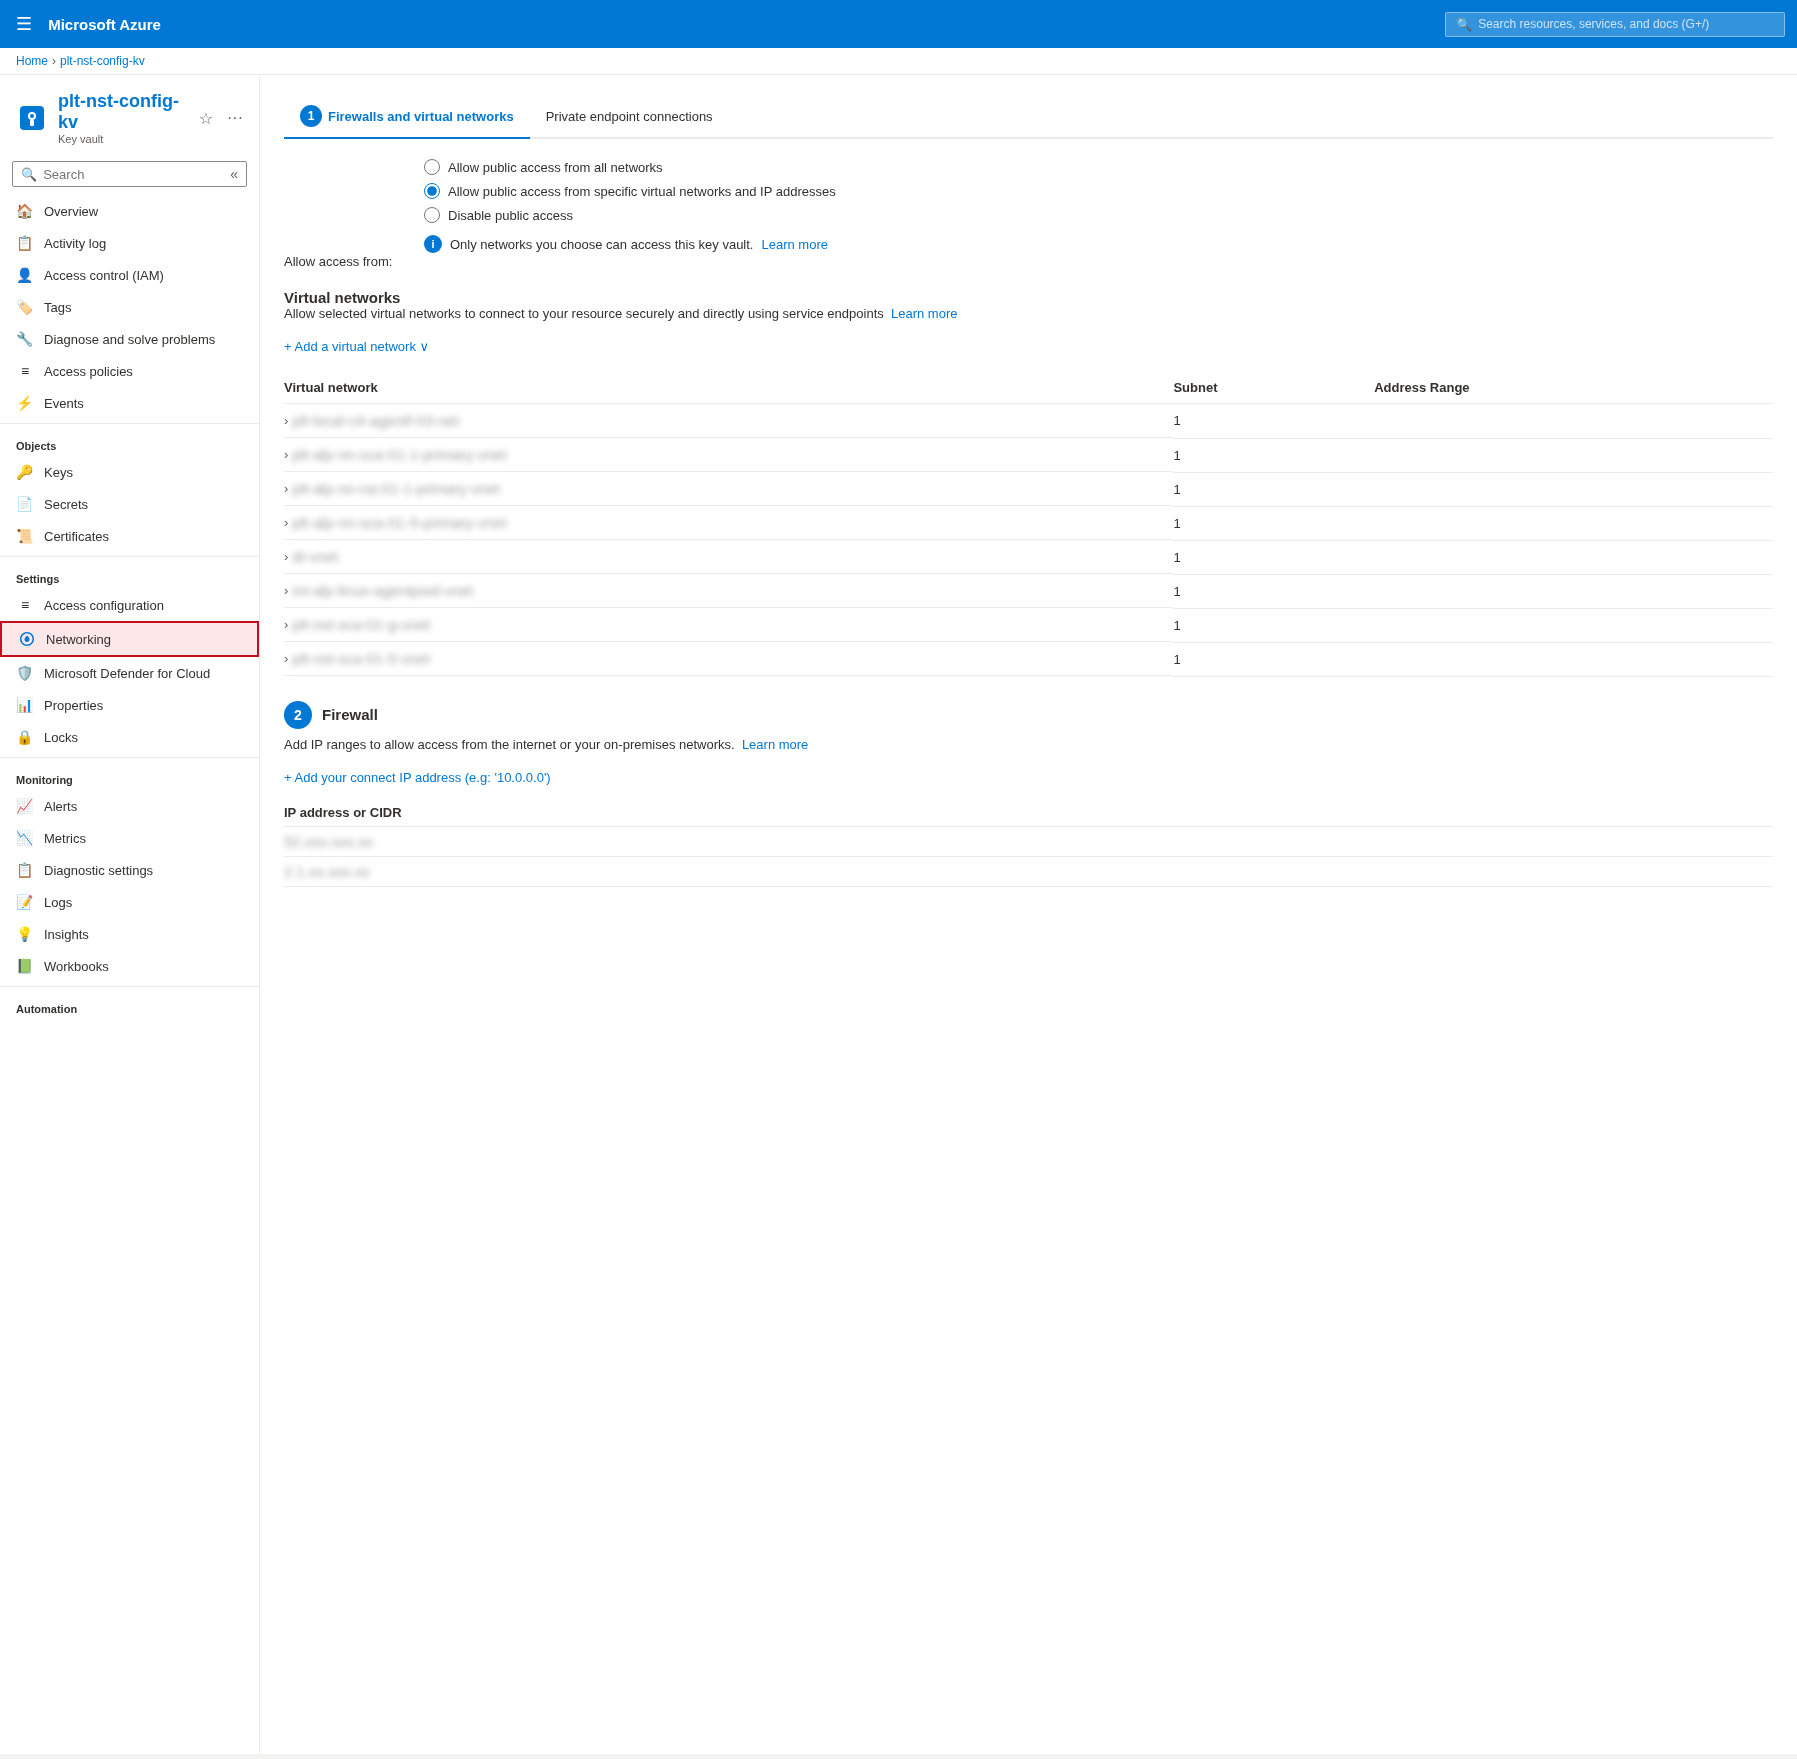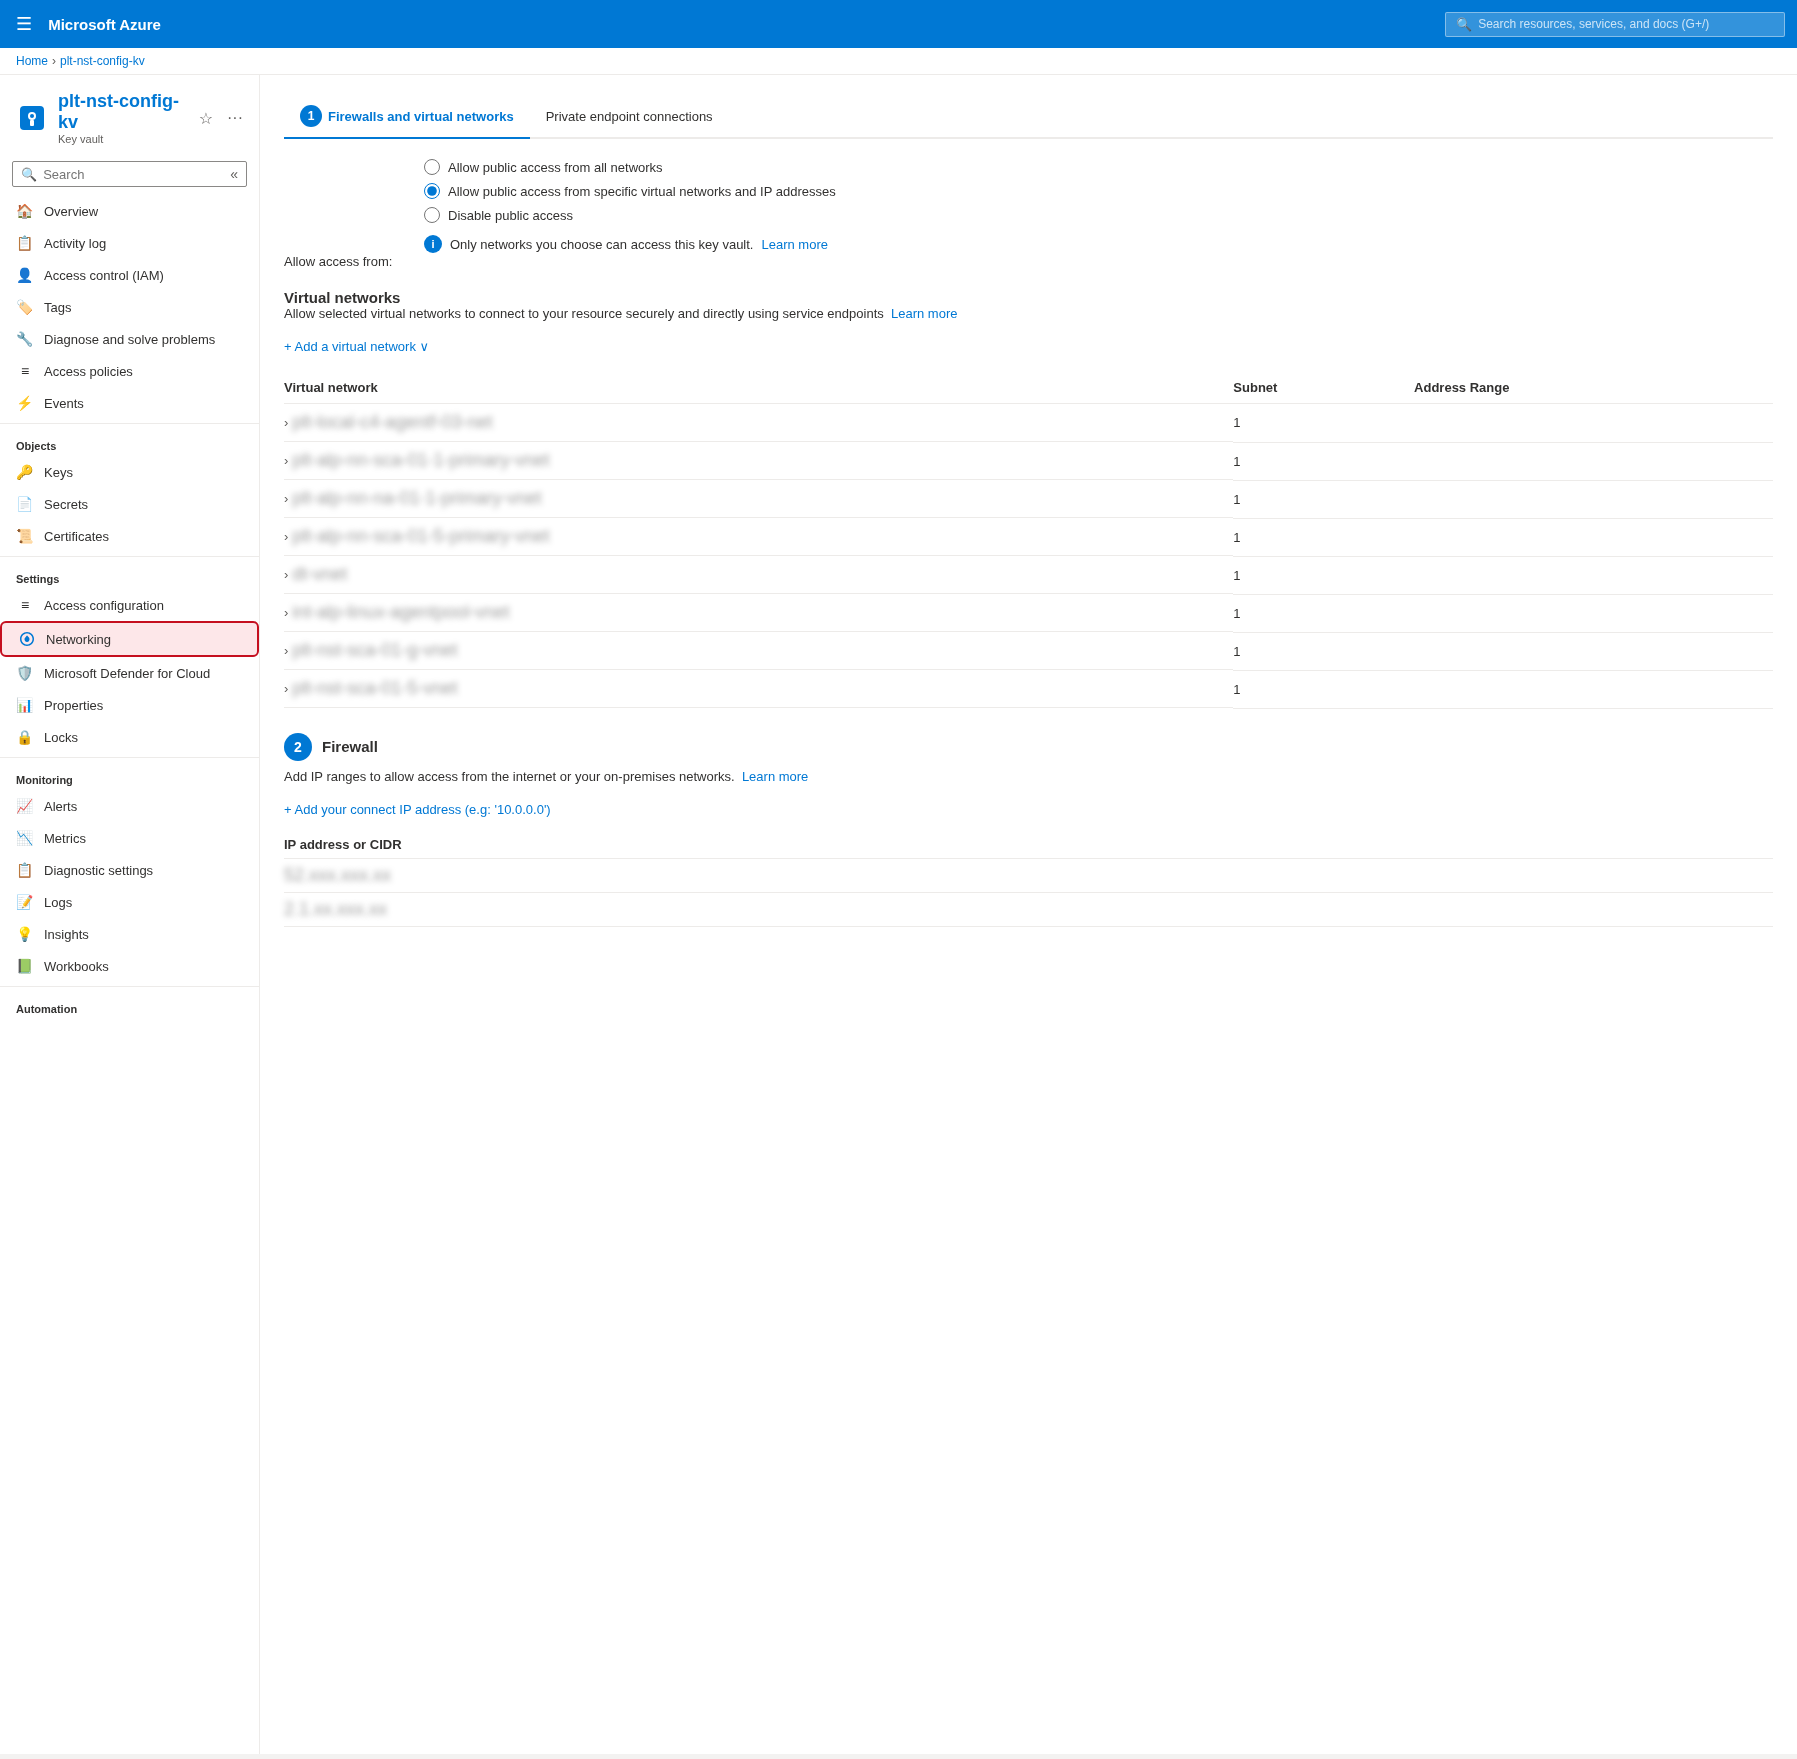--- a/index.html
+++ b/index.html
@@ -260,21 +260,21 @@
     .vnet-table td {
       padding: 8px 8px 8px 0;
       font-size: 13px;
       color: #323130;
       border-bottom: 1px solid #edebe9;
     }
     .blurred-text {
       color: transparent;
       text-shadow: 0 0 6px rgba(0,0,0,0.4);
       user-select: none;
-      font-size: 18px;
+      font-size: 15px;
     }
 
     .add-vnet-btn {
       display: flex;
       align-items: center;
       gap: 6px;
       color: #0078d4;
       cursor: pointer;
       font-size: 13px;
       padding: 6px 0;
@@ -299,21 +299,21 @@
     }
 
     
     .sidebar::-webkit-scrollbar, .content::-webkit-scrollbar { width: 6px; }
     .sidebar::-webkit-scrollbar-thumb, .content::-webkit-scrollbar-thumb { background: #c8c6c4; border-radius: 3px; }
 
     
     .networking-active {
       background: #fde7e9;
       border: 2px solid #c50f1f;
-      border-radius: 6px;
+      border-radius: 0;
     }
   </style>
 </head>
 <body>
 
 <div class="topbar">
   <span class="topbar-hamburger">☰</span>
   <span class="topbar-brand">Microsoft Azure</span>
   <div class="topbar-search">
     <span>🔍</span>

